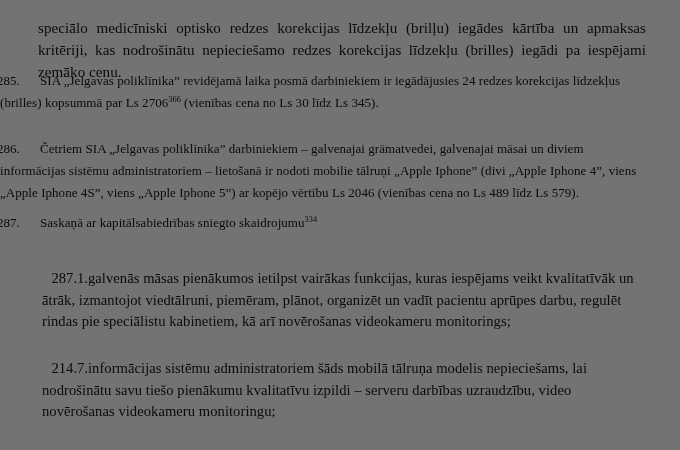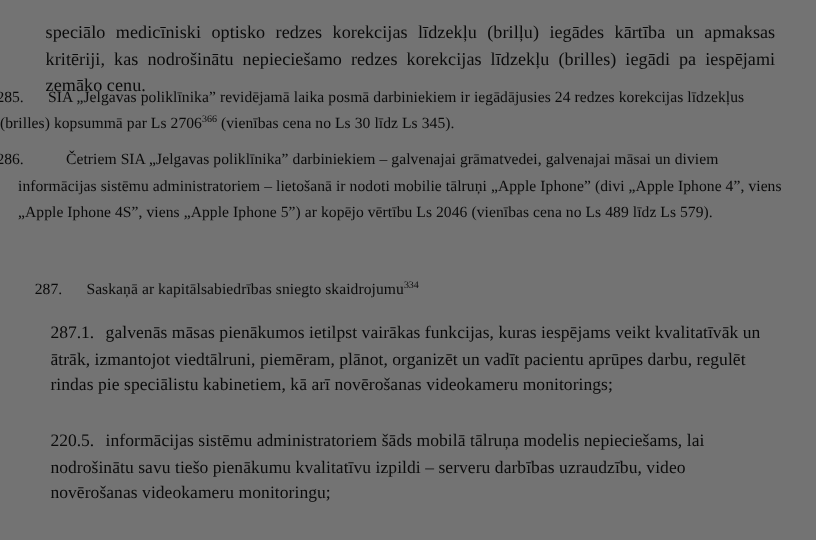--- a/index.html
+++ b/index.html
@@ -70,42 +70,42 @@
     left: 42px;
     width: 604px;
     font-size: 14.6px;
     line-height: 21.6px;
   }
   .subclause .subnum {
     position: absolute;
     left: 0;
     top: 0;
     width: 46px;
-    text-align: left;
+    text-align: right;
     white-space: nowrap;
   }
   .subclause .body {
     margin-left: 46px;
     width: 558px;
     text-align: justify;
     text-justify: inter-word;
     letter-spacing: 0.05px;
   }
 
   sup.fn {
     font-size: 0.64em;
     vertical-align: super;
     line-height: 0;
     letter-spacing: 0;
   }
 
   
   #clause-285 { top: 70px; }
-  #clause-286 { top: 122px; padding-left: 15px; }
-  #clause-287 { top: 230px; margin-left: 32px; }
+  #clause-286 { top: 138px; }
+  #clause-287 { top: 212px; }
   #subclause-287-1 { top: 268px; }
   #subclause-287-2 { top: 358px; }
 
   
   .page * { -webkit-font-smoothing: antialiased; }
 </style>
 </head>
 <body>
 
 <div class="page">
@@ -126,17 +126,17 @@
     <span class="num">287.</span>
     <span class="body"><span>Saskaņā ar kapitālsabiedrības sniegto skaidrojumu</span><sup class="fn">334</sup></span>
   </div>
 
   <div class="subclause" id="subclause-287-1">
     <span class="subnum">287.1.</span>
     <span class="body">galvenās māsas pienākumos ietilpst vairākas funkcijas, kuras iespējams veikt kvalitatīvāk un ātrāk, izmantojot viedtālruni, piemēram, plānot, organizēt un vadīt pacientu aprūpes darbu, regulēt rindas pie speciālistu kabinetiem, kā arī novērošanas videokameru monitorings;</span>
   </div>
 
   <div class="subclause" id="subclause-287-2">
-    <span class="subnum">220.5.</span>
+    <span class="subnum">214.7.</span>
     <span class="body">informācijas sistēmu administratoriem šāds mobilā tālruņa modelis nepieciešams, lai nodrošinātu savu tiešo pienākumu kvalitatīvu izpildi – serveru darbības uzraudzību, video novērošanas videokameru monitoringu;</span>
   </div>
 
 </div>
 
 </body></html>

